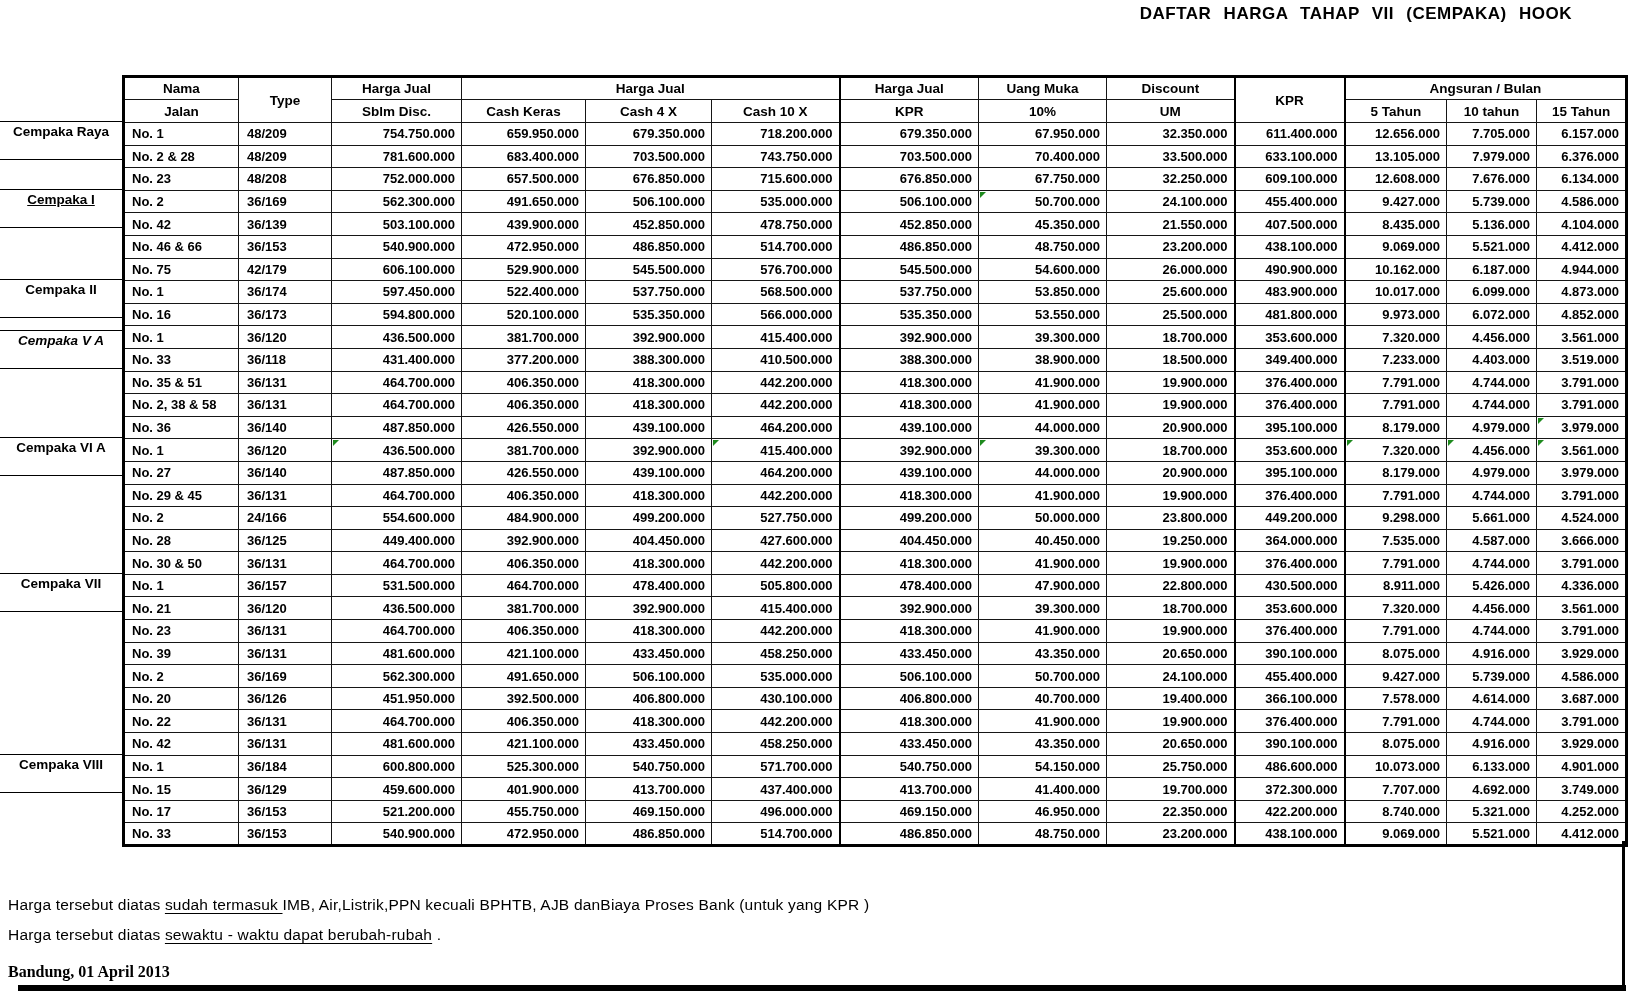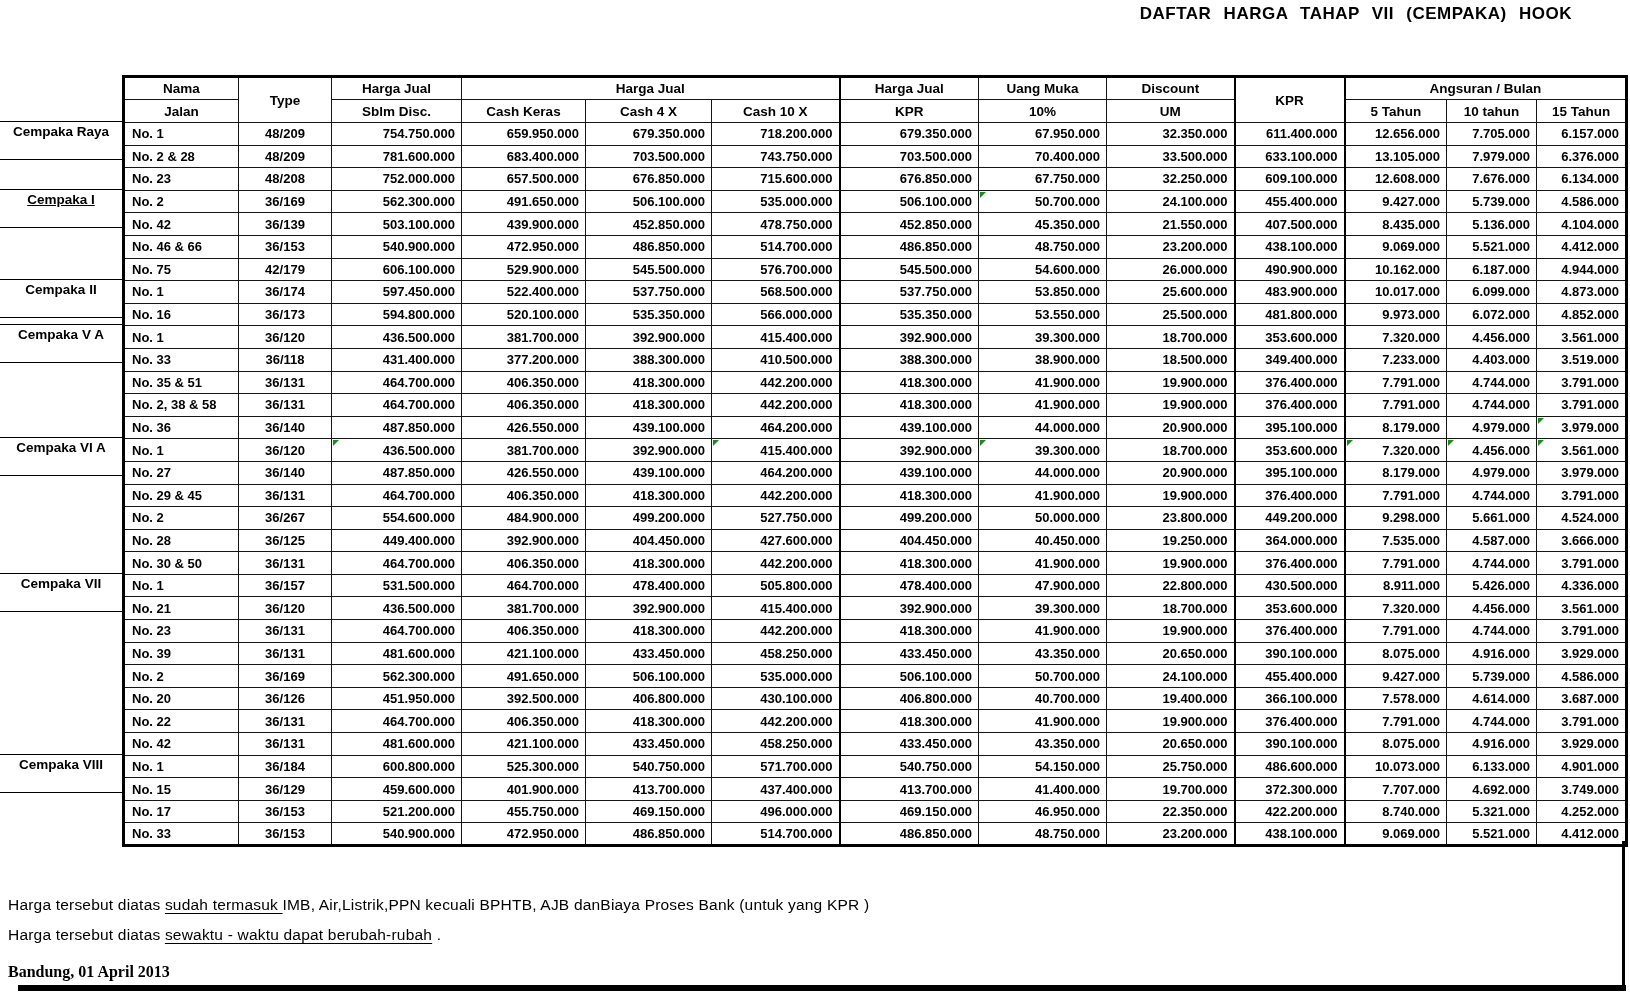--- a/index.html
+++ b/index.html
@@ -15,21 +15,21 @@
   table.price-table { position:absolute; left:122px; top:75px; width:1503px;
     table-layout:fixed; border-collapse:collapse; background:#fff; border:3px solid #000; }
   .price-table th, .price-table td { border:1.4px solid #161616; font-weight:bold;
     overflow:hidden; white-space:nowrap; position:relative; }
   .price-table thead tr { height:23px; }
   .price-table tbody tr { height:22.6px; }
   .price-table th { font-size:13.5px; text-align:center; }
   .price-table td { font-size:13px; }
   td.num { text-align:right; padding-right:6px; }
   td.jalan { text-align:left; padding-left:7px; }
-  td.ctr { text-align:center; }
+  td.ctr { text-align:left;padding-left:8px; }
   .sep { border-left-width:2.6px !important; border-left-color:#000 !important; }
   .marker { position:absolute; left:1px; top:1px; width:0; height:0;
     border-top:6px solid #1e8a1e; border-right:6px solid transparent; }
 
   .group-col { position:absolute; left:0; top:121px; width:122px; height:723px; }
   .group-label { position:absolute; left:0; width:122px; height:39px;
     border-top:1.6px solid #000; border-bottom:1.6px solid #000;
     text-align:center; font-weight:bold; font-size:13.5px; line-height:20px; }
 
   .footer-note { position:absolute; left:8px; font-size:15.5px; font-weight:normal; letter-spacing:0.2px; }
@@ -43,21 +43,21 @@
 <body>
 
 <div class="page">
   <div class="title">DAFTAR HARGA TAHAP VII (CEMPAKA) HOOK</div>
   <div class="subtitle">Asumsi Bunga KPR : 8,88 % (Fixed/Tetap 1 Tahun Pertama)</div>
 
   <div class="group-col" id="groupCol">
       <div class="group-label" style="top: 0px;">Cempaka Raya</div>
       <div class="group-label" style="top: 67.8px; text-decoration: underline;">Cempaka I</div>
       <div class="group-label" style="top: 158.2px;">Cempaka II</div>
-      <div class="group-label" style="top: 203px;">Cempaka V A</div>
+      <div class="group-label" style="top: 209px; font-style: italic;">Cempaka V A</div>
       <div class="group-label" style="top: 316.4px;">Cempaka VI A</div>
       <div class="group-label" style="top: 452px;">Cempaka VII</div>
       <div class="group-label" style="top: 632.8px;">Cempaka VIII</div>
     </div>
 
   <table class="price-table">
     <colgroup>
       <col style="width:115px">
         <col style="width:93px">
         <col style="width:130px">
@@ -349,21 +349,21 @@
           <td class="num sep">418.300.000</td>
           <td class="num">41.900.000</td>
           <td class="num">19.900.000</td>
           <td class="num sep">376.400.000</td>
           <td class="num sep">7.791.000</td>
           <td class="num">4.744.000</td>
           <td class="num">3.791.000</td>
         </tr>
         <tr>
           <td class="jalan">No. 2</td>
-          <td class="ctr">36/267</td>
+          <td class="ctr">24/166</td>
           <td class="num">554.600.000</td>
           <td class="num">484.900.000</td>
           <td class="num">499.200.000</td>
           <td class="num">527.750.000</td>
           <td class="num sep">499.200.000</td>
           <td class="num">50.000.000</td>
           <td class="num">23.800.000</td>
           <td class="num sep">449.200.000</td>
           <td class="num sep">9.298.000</td>
           <td class="num">5.661.000</td>

